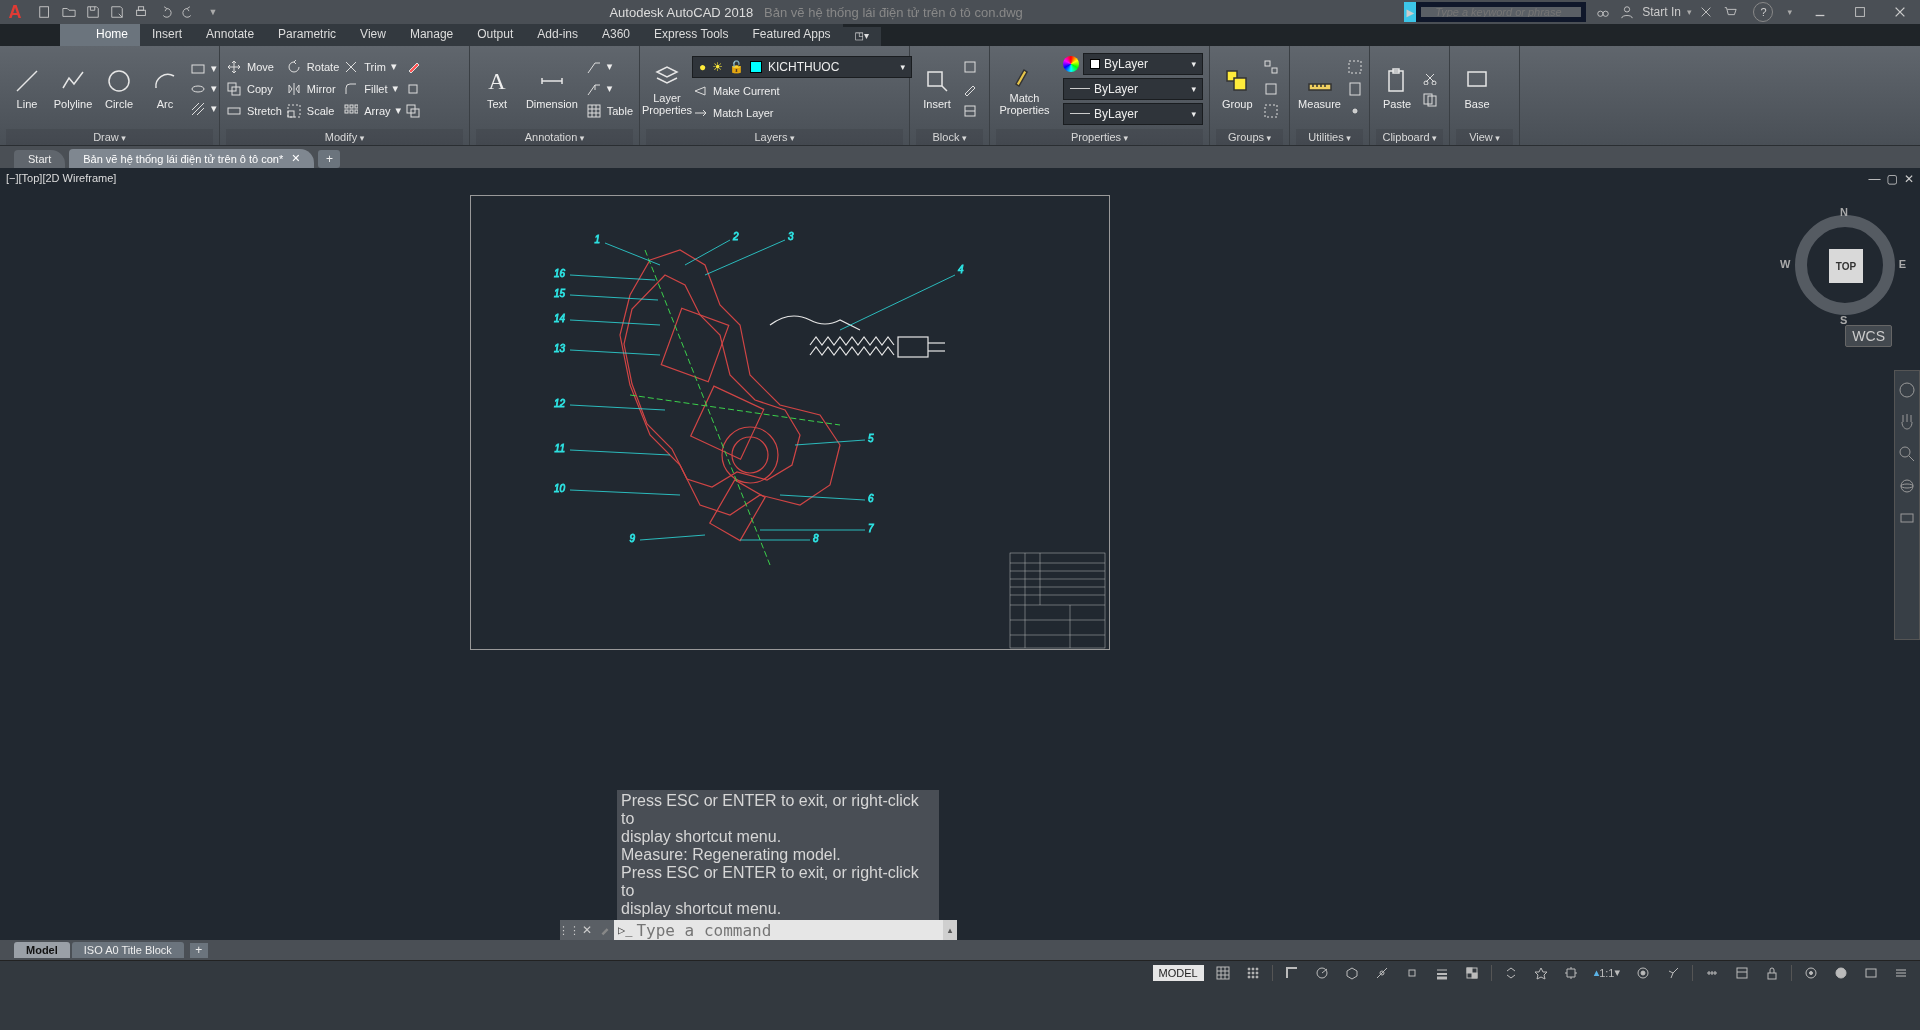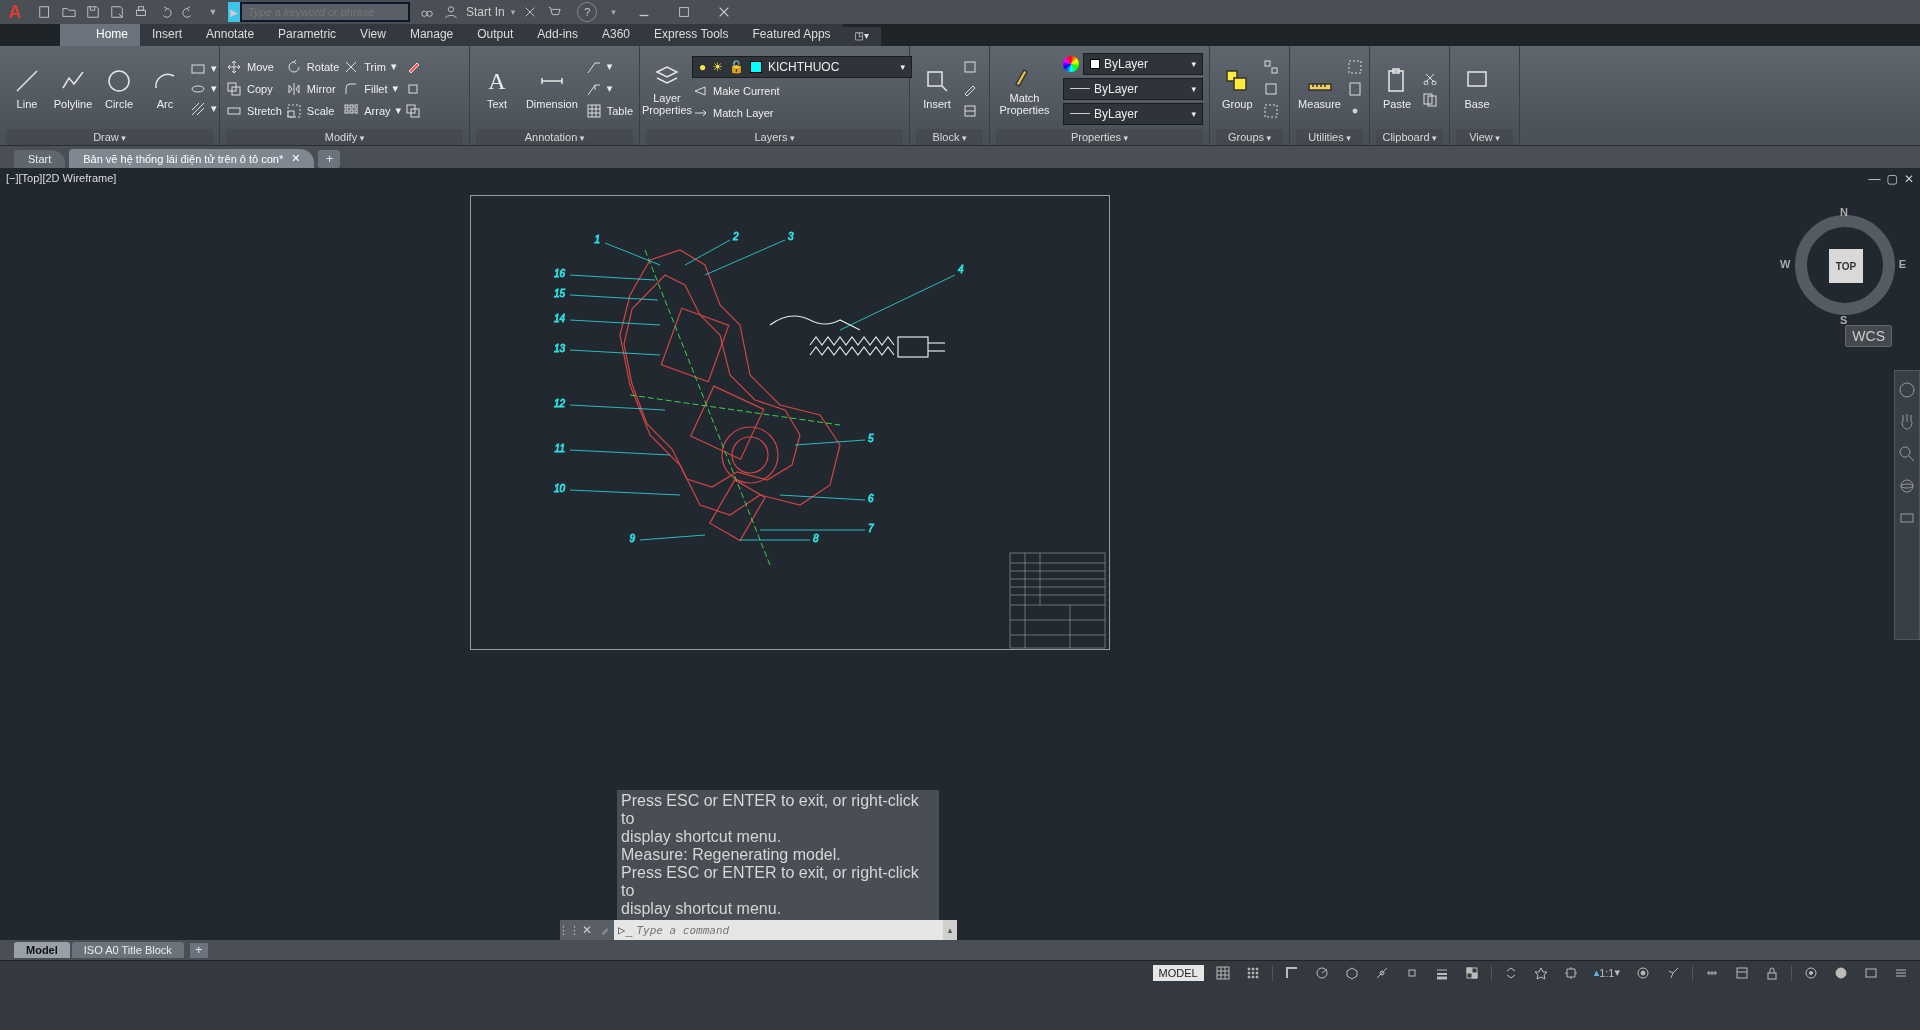--- a/index.html
+++ b/index.html
@@ -4,21 +4,21 @@
 <style>
 * { margin: 0; padding: 0; box-sizing: border-box; font-family: "Segoe UI", Arial, sans-serif; }
 body { background: #33393f; color: #ccc; overflow: hidden; width: 1920px; height: 1030px; font-size: 12px; }
 .titlebar { height: 24px; background: #4a4f55; display: flex; align-items: center; }
 .app-logo { width: 30px; height: 24px; display:flex; align-items:center; justify-content:center; font-size:18px; font-weight:bold; color:#e03b34;}
 .qat { display:flex; gap:6px; padding:0 6px; align-items:center;}
 .qat-btn { width:18px; height:18px; display:flex; align-items:center; justify-content:center; color:#aaa; }
 .qat-btn svg, .wc-btn svg, .help-icon svg { width:14px; height:14px; fill:#ccc;}
 .title-text { flex:1; text-align:center; color:#ddd; font-size:13px; }
 .title-text .dim { color:#888;}
-.search-box { width:170px; height:20px; background:#5a5f65; border:2px solid #0f172a; display:flex; padding:0 6px;}
+.search-box { width:170px; height:20px; background:#5a5f65; border:5px solid #0f172a; display:flex; padding:0 14px;}
 .search-box input { background:transparent; border:none; outline:none; color:#ccc; font-style:italic; width:100%; font-size:11px;}
 .user-block { display:flex; align-items:center; gap:6px; padding:0 8px; color:#ccc;}
 .win-controls { display:flex; }
 .wc-btn { width:40px; height:24px; display:flex; align-items:center; justify-content:center; color:#ccc;}
 .help-icon { width:20px; height:20px; border:1px solid #888; border-radius:50%; display:flex; align-items:center; justify-content:center; margin:0 8px; font-size:11px;}
 .tabstrip { height:22px; background:#1f2428; display:flex; align-items:flex-end; padding-left:60px;}
 .mtab { padding:3px 12px; background:#33393f; color:#ddd; font-size:12px; border-bottom:2px solid transparent;}
 .mtab.active { background:#6b747d; color:#fff;padding-left:36px; }
 .ribbon { height:100px; background:linear-gradient(#60666d,#494f56); display:flex; border-bottom:1px solid #2a2e32; }
 .panel { border-right:1px solid #3a3f44; display:flex; flex-direction:column; padding:2px 6px 0 6px;}
@@ -50,21 +50,21 @@
 .nav-cube .lbl { position:absolute; color:#aaa; font-size:11px; font-weight:bold;}
 .wcs-badge { position:absolute; right:28px; top:135px; background:rgba(90,95,100,0.6); color:#ccc; font-size:14px; padding:2px 6px; border:1px solid #666; border-radius:2px;}
 .nav-bar { position:absolute; right:0; top:180px; width:26px; height:270px; background:rgba(80,85,92,0.5); border:1px solid #555; display:flex; flex-direction:column; align-items:center; gap:14px; padding-top:10px;}
 .nav-bar div { width:18px; height:18px; color:#888;}
 .cmd-history { position:absolute; left:617px; bottom:20px; width:322px; background:rgba(80,85,92,0.85); color:#d6d6d6; font-family:Consolas,monospace; font-size:16px; padding:2px 4px;}
 .cmd-line { position:absolute; left:560px; bottom:0; width:397px; height:20px; display:flex; align-items:center;}
 .cmd-handle { width:18px; height:20px; background:#5a5f65; display:flex; align-items:center; justify-content:center; color:#ccc; font-size:11px; }
 .cmd-close { width:18px; height:20px; background:#5a5f65; display:flex; align-items:center; justify-content:center; color:#ccc;}
 .cmd-opts { width:18px; height:20px; background:#5a5f65; display:flex; align-items:center; justify-content:center; color:#ccc;}
 .cmd-input-wrap { flex:1; height:20px; background:#e6e6e6; display:flex; align-items:center; padding:0 4px; gap:4px;}
-.cmd-input-wrap input { flex:1; border:none; background:transparent; font-family:Consolas,monospace; font-size:11px; font-style:italic; color:#666; outline:none;}
+.cmd-input-wrap input { flex:1; border:none; background:transparent; font-family:Consolas,monospace; font-size:16px; color:#666; outline:none;}
 .cmd-expand { width:14px; height:20px; background:#cfcfcf; display:flex; align-items:center; justify-content:center; color:#555; font-size:9px;}
 .layout-tabs { height:20px; background:#4a4f55; display:flex; align-items:center; padding-left:14px; gap:2px;}
 .ltab { padding:2px 12px; background:#6b747d; color:#eee; font-size:11px; border-radius:3px 3px 0 0;}
 .ltab.active { background:#9aa0a7; color:#111; font-weight:bold;}
 .ltab-plus { width:18px; height:15px; background:#6b747d; display:flex; align-items:center; justify-content:center; color:#eee; margin-left:4px;}
 .statusbar { height:24px; background:#33393f; display:flex; justify-content:flex-end; align-items:center; gap:8px; padding:0 8px; border-top:1px solid #222;}
 .sb-btn { height:20px; padding:0 4px; display:flex; align-items:center; justify-content:center; color:#bbb; font-size:11px; }
 .sb-btn svg { width:14px; height:14px; fill:#bbb; stroke:#bbb;}
 .model-pill { background:#e6e6e6; color:#222; font-size:11px; padding:2px 6px;}
 .sep { width:1px; height:16px; background:#555;}
@@ -108,20 +108,24 @@
         <svg viewBox="0 0 16 16">
           <path d="M10 4a5 5 0 1 1-4 8M10 4l-3-2m3 2l-2 3" fill="none" stroke="#ccc"></path>
         </svg>
       </div>
     <div class="qat-btn">
         <svg viewBox="0 0 16 16">
           <path d="M6 4a5 5 0 1 0 4 8M6 4l3-2m-3 2l2 3" fill="none" stroke="#ccc"></path>
         </svg>
       </div>
     <div class="qat-btn" style="color:#aaa;font-size:9px">▼</div>
+  </div>
+  <div class="title-text">
+    <span>Autodesk AutoCAD 2018</span>&nbsp;&nbsp;
+    <span class="dim">Bản vẽ hệ thống lái điện tử trên ô tô con.dwg</span>
   </div>
   <div style="width:12px;height:20px;display:flex;align-items:center;justify-content:center;color:#ccc;background:#3cc5e8;font-size:10px;">▶</div>
   <div class="search-box">
     <input placeholder="Type a keyword or phrase" style="">
   </div>
   <div class="user-block">
     <div class="qat-btn">
         <svg viewBox="0 0 16 16">
           <circle cx="5" cy="10" r="3" fill="none" stroke="#ccc"></circle>
           <circle cx="11" cy="10" r="3" fill="none" stroke="#ccc"></circle>

